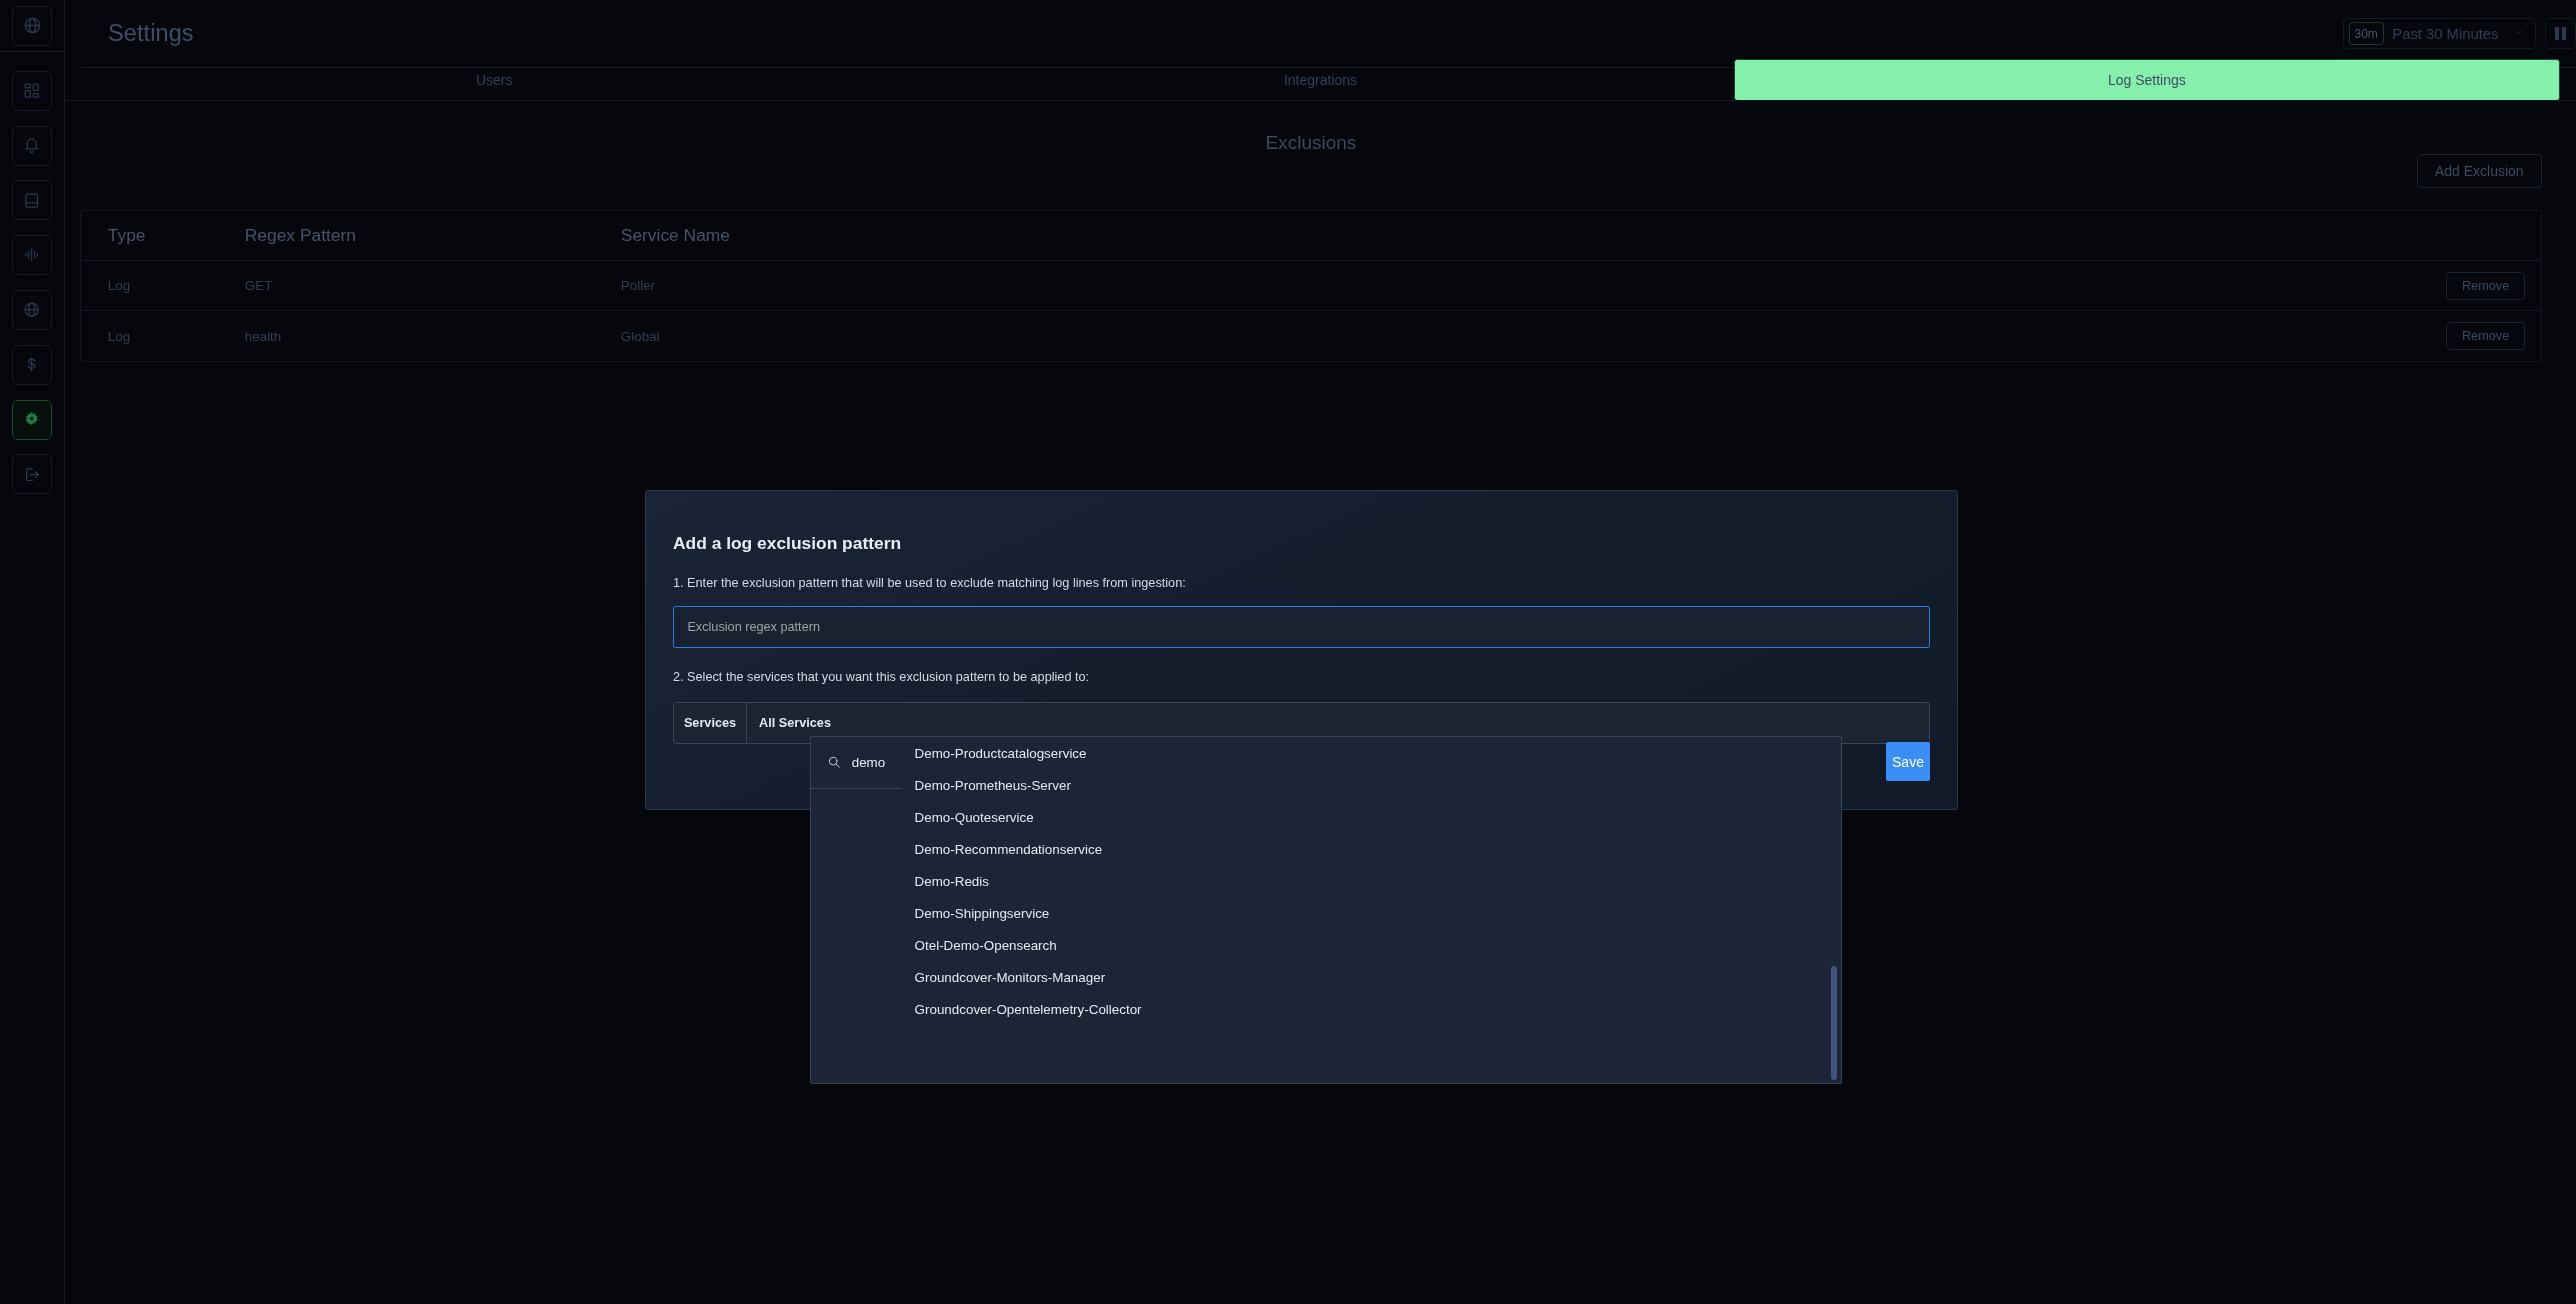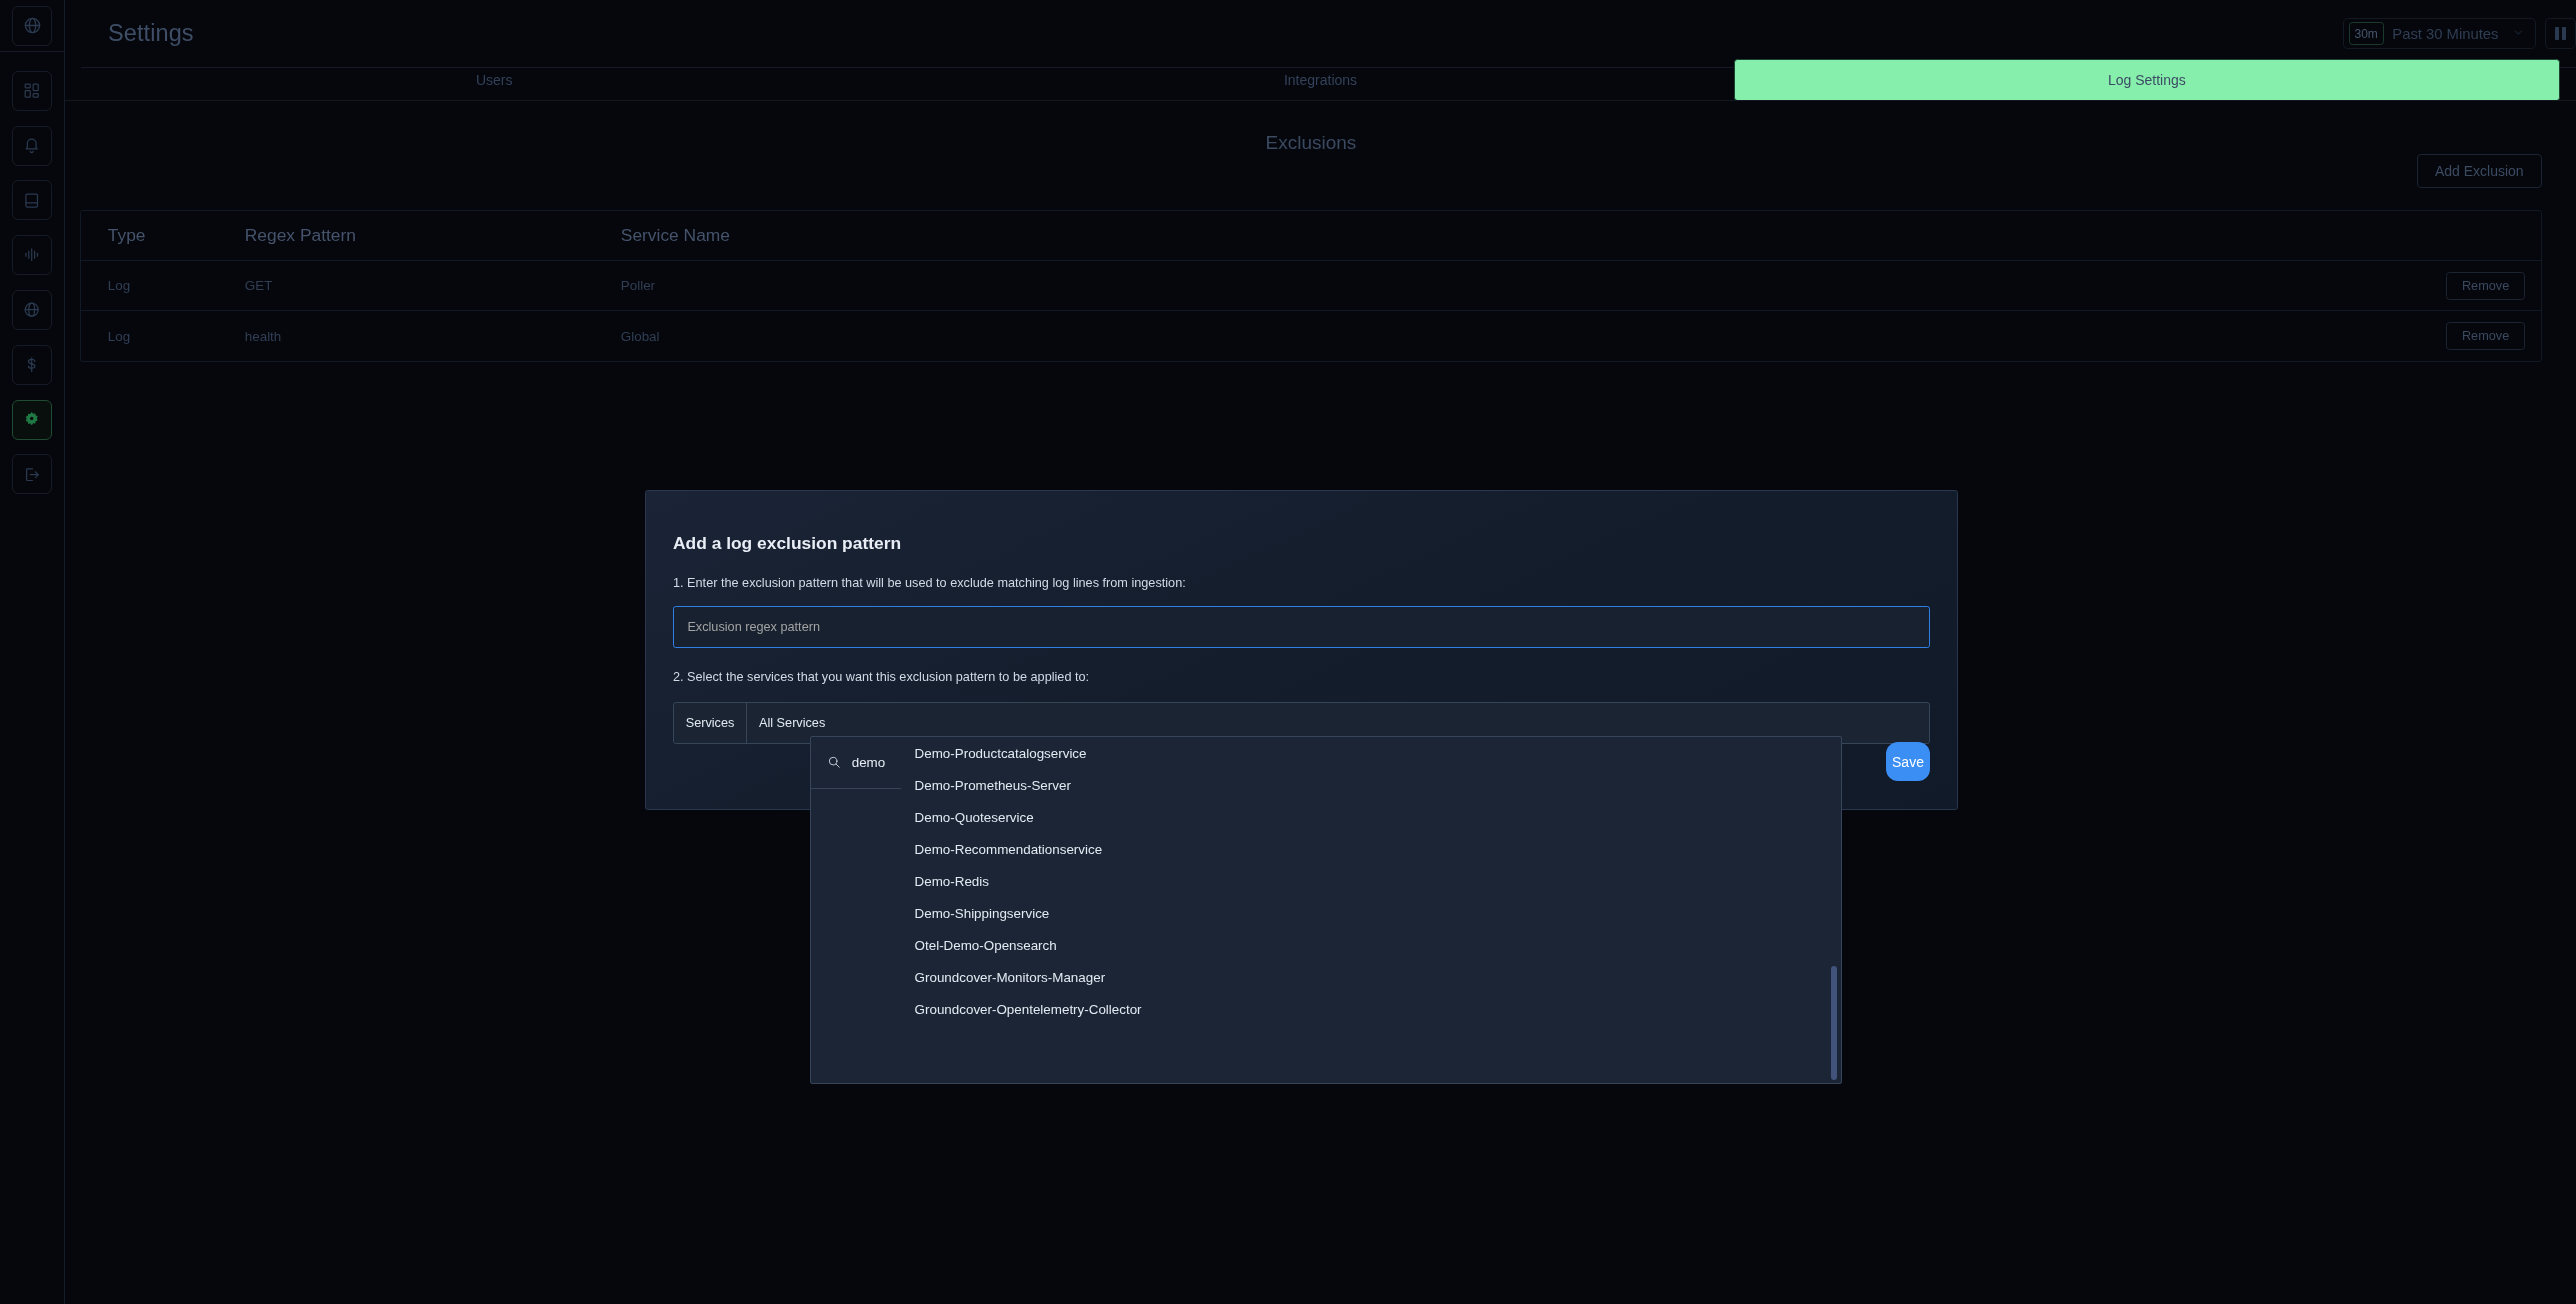--- a/index.html
+++ b/index.html
@@ -175,39 +175,39 @@
     display: flex; align-items: center;
     padding: 0 13.4px;
   }
   #regex-placeholder { color: #a3a3a3; font-size: 12.7px; }
 
   #services-row {
     margin: 18px 27px 0 27px;
     height: 42px;
     border: 0.7px solid #364558; border-radius: 2.7px;
     background: #1a2432;
-    display: flex; align-items: stretch;
+    display: flex; align-items: stretch; font-weight: bold;
   }
   #services-chip {
     width: 73px;
     display: flex; align-items: center; justify-content: center;
     border-right: 0.7px solid #364558;
     color: #e4eaf3; font-size: 12.7px;
   }
   #services-value {
     display: flex; align-items: center;
     padding-left: 12px;
     color: #e4eaf3; font-size: 12.7px;
   }
 
   #save-btn {
     position: absolute;
     right: 27px; bottom: 28px;
     width: 44px; height: 39px;
-    background: #3b8ef3; border: none; border-radius: 12px;
+    background: #3b8ef3; border: none; border-radius: 2px;
     color: #ffffff; font-size: 14px;
     display: flex; align-items: center; justify-content: center;
   }
 
   
   #service-dropdown {
     position: absolute;
     left: 810px; top: 736px;
     width: 1032px; height: 348px;
     background: #1b2535;

